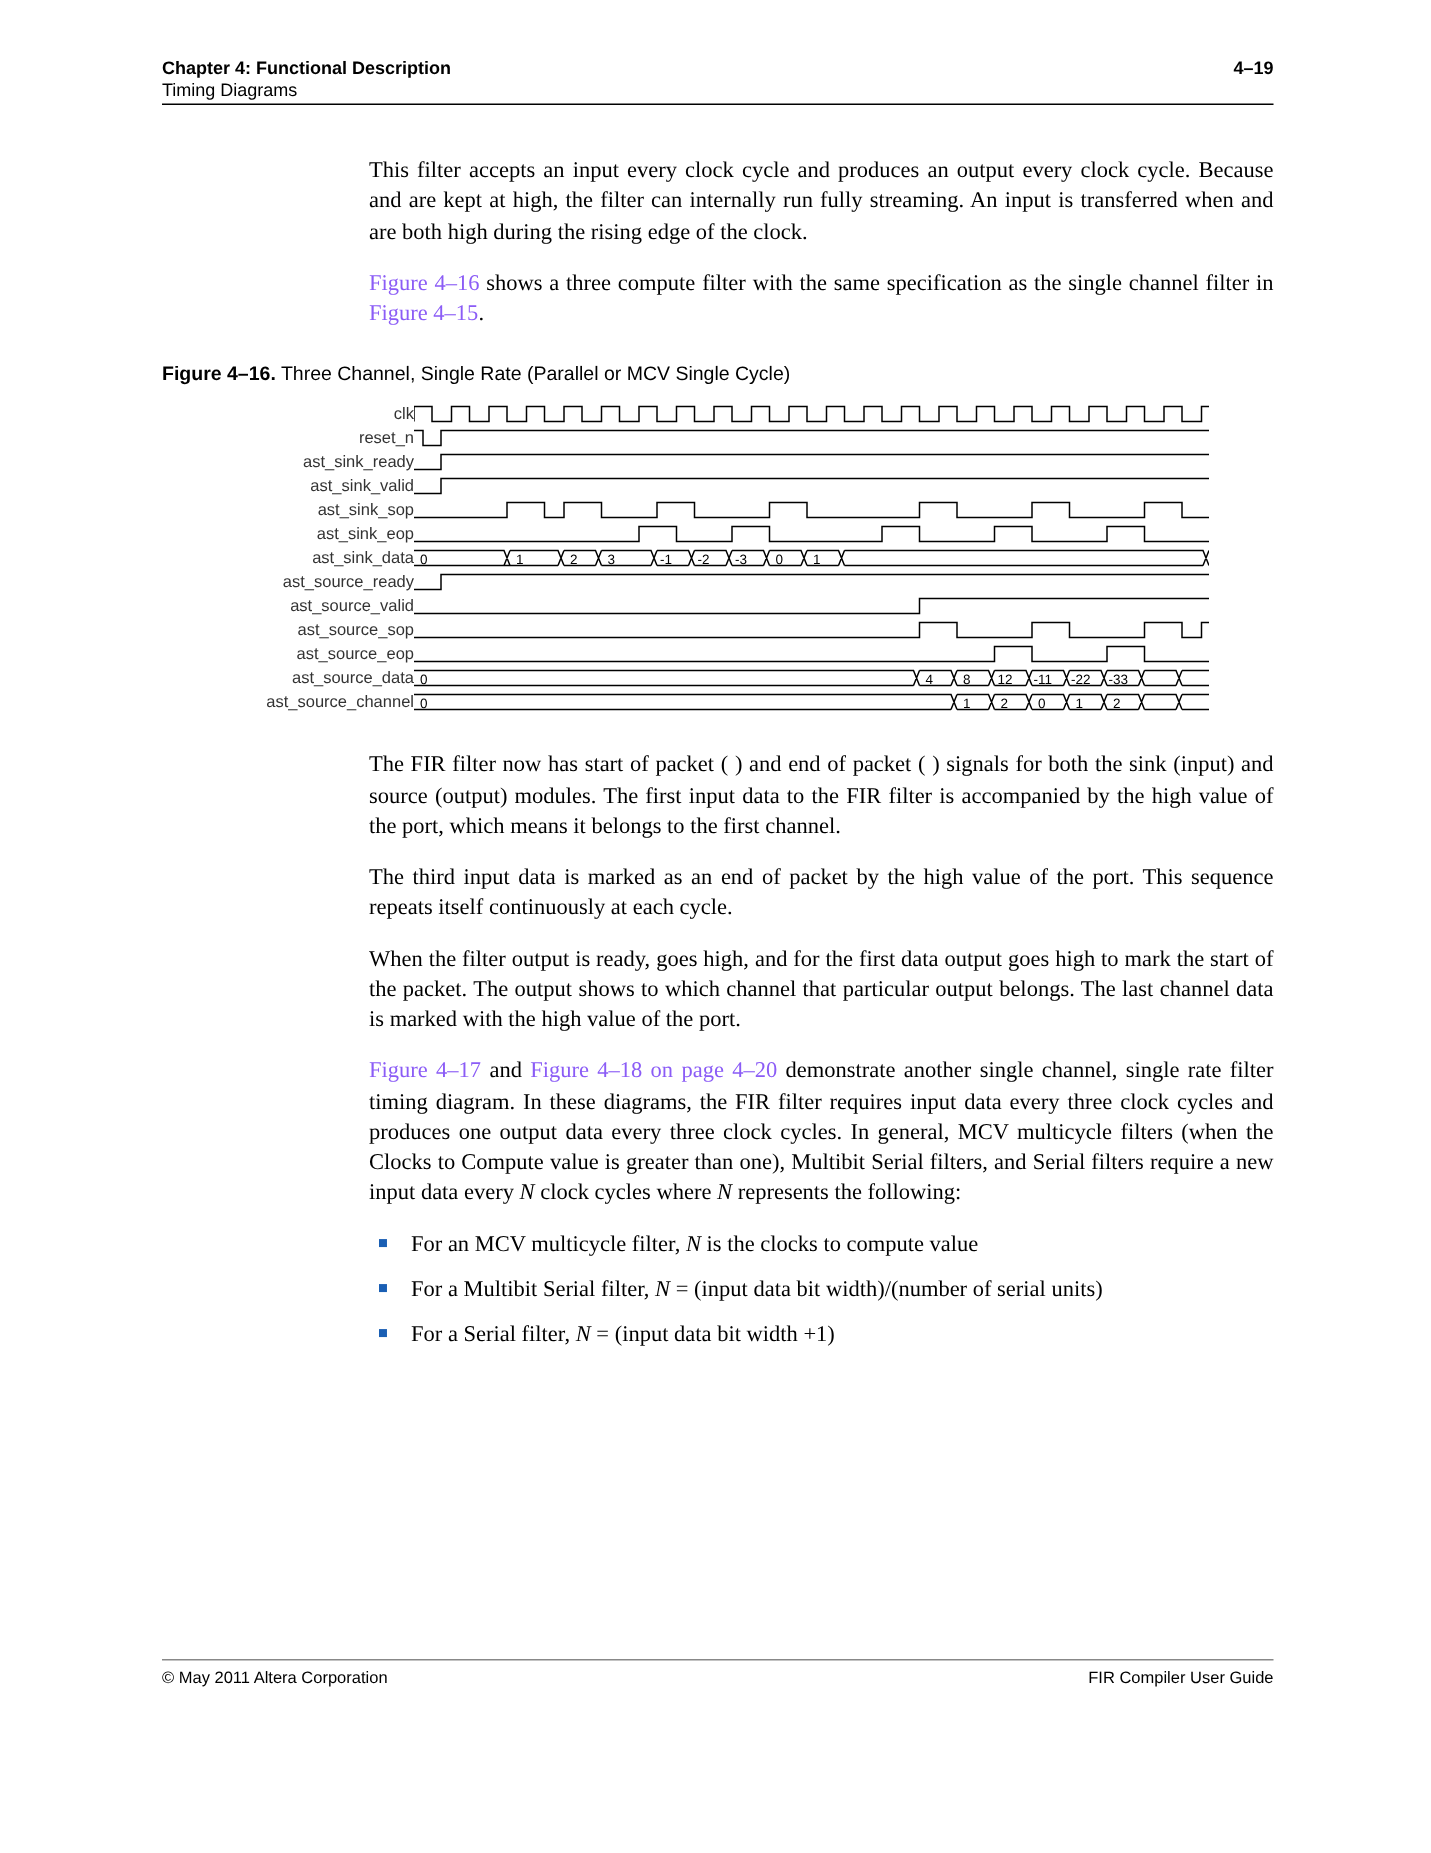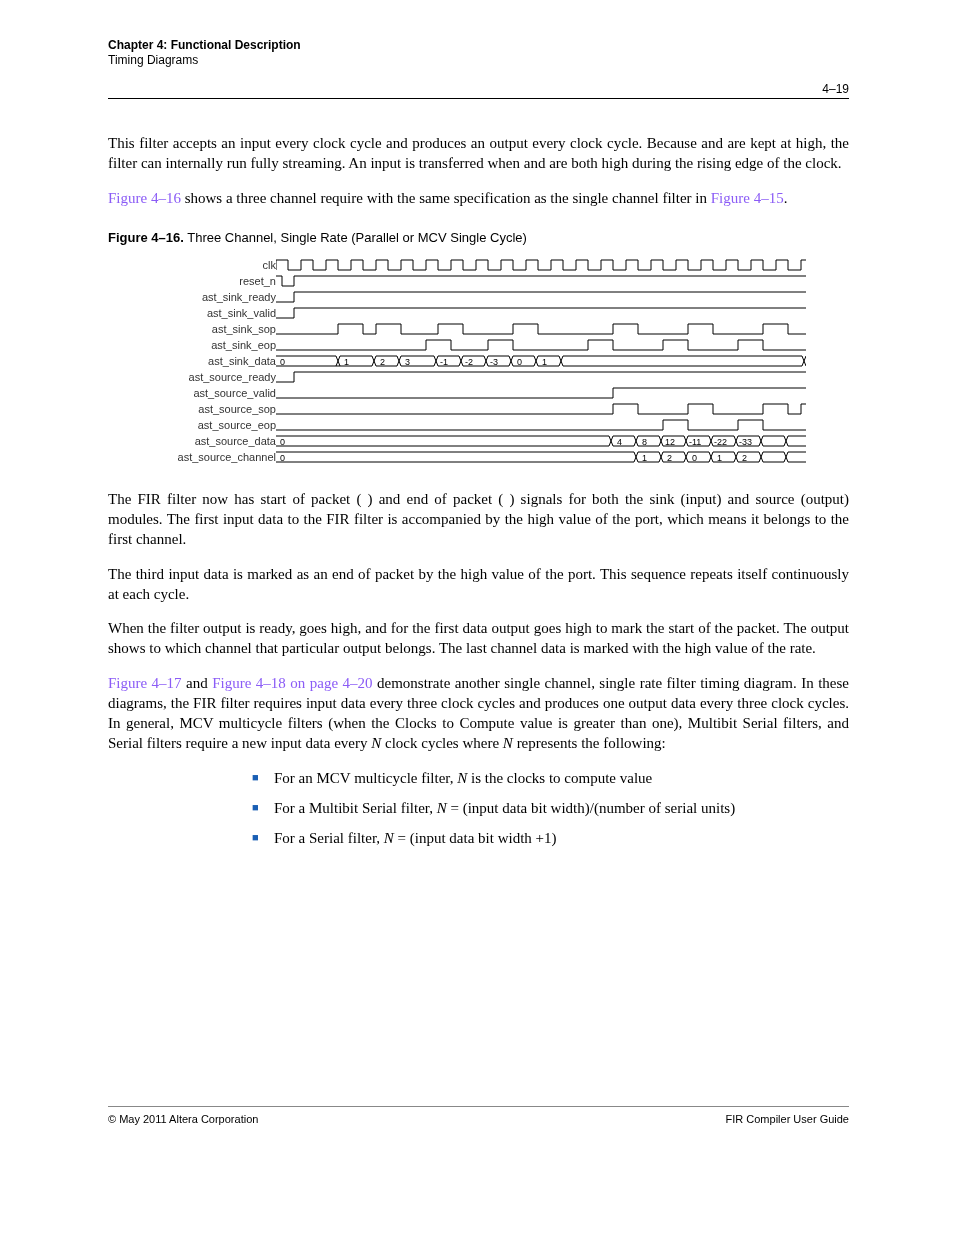--- a/index.html
+++ b/index.html
@@ -27,24 +27,24 @@
     margin-bottom: 34px;
   }
   .header-left .chapter {
     font-weight: bold;
   }
   .header-left .section {
     font-weight: normal;
     margin-top: 1px;
   }
   .header-right {
-    font-weight: normal;
-    margin-top: 44px;
+    font-weight: bold;
   }
   .body-text {
+    margin-left: 138px;
     line-height: 1.35;
   }
   .body-text p {
     margin: 0 0 14px 0;
     text-align: justify;
   }
   .italic {
     font-style: italic;
   }
   .link {
@@ -132,21 +132,21 @@
 
   <div class="body-text">
     <p>
       <span>This filter accepts an input every clock cycle and produces an output every clock cycle. Because </span>
       <span> and </span>
       <span> are kept at high, the filter can internally run fully streaming. An input is transferred when </span>
       <span> and </span>
       <span> are both high during the rising edge of the clock.</span>
     </p>
     <p>
-      <span class="link">Figure 4–16</span><span> shows a three channel require with the same specification as the single channel filter in </span><span class="link">Figure 4–15</span><span>.</span>
+      <span class="link">Figure 4–16</span><span> shows a three compute filter with the same specification as the single channel filter in </span><span class="link">Figure 4–15</span><span>.</span>
     </p>
   </div>
 
   <div class="figure-caption">
     <span class="fignum">Figure 4–16.</span><span> Three Channel, Single Rate (Parallel or MCV Single Cycle)</span>
   </div>
 
   <div class="timing-diagram">
 
     <div class="timing-row">
@@ -330,21 +330,21 @@
     </p>
     <p>
       <span>The third input data is marked as an end of packet by the high value of the </span>
       <span> port. This sequence repeats itself continuously at each cycle.</span>
     </p>
     <p>
       <span>When the filter output is ready, </span>
       <span> goes high, and for the first data output </span>
       <span> goes high to mark the start of the packet. The </span>
       <span> output shows to which channel that particular output belongs. The last channel data is marked with the high value of the </span>
-      <span> rate.</span>
+      <span> port.</span>
     </p>
     <p>
       <span class="link">Figure 4–17</span><span> and </span><span class="link">Figure 4–18 on page 4–20</span><span> demonstrate another single channel, single rate filter timing diagram. In these diagrams, the FIR filter requires input data every three clock cycles and produces one output data every three clock cycles. In general, MCV multicycle filters (when the Clocks to Compute value is greater than one), Multibit Serial filters, and Serial filters require a new input data every </span><span class="italic">N</span><span> clock cycles where </span><span class="italic">N</span><span> represents the following:</span>
     </p>
   </div>
 
   <ul class="bullets">
     <li>
       <span>For an MCV multicycle filter, </span><span class="italic">N</span><span> is the clocks to compute value</span>
     </li>

